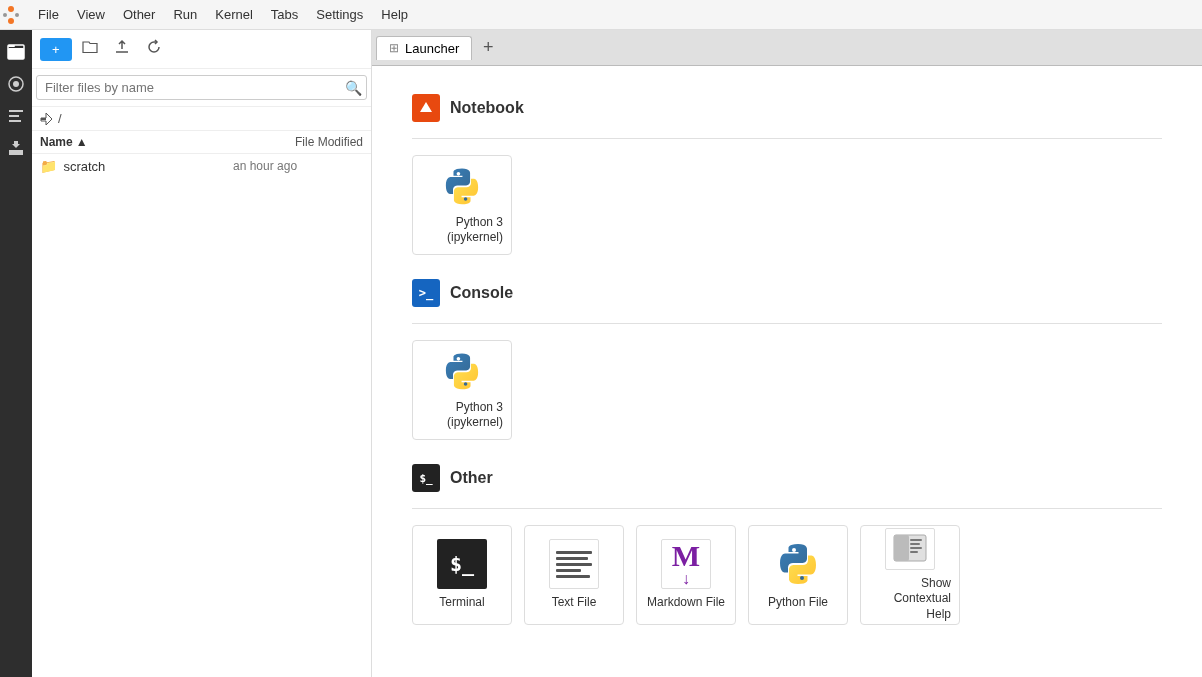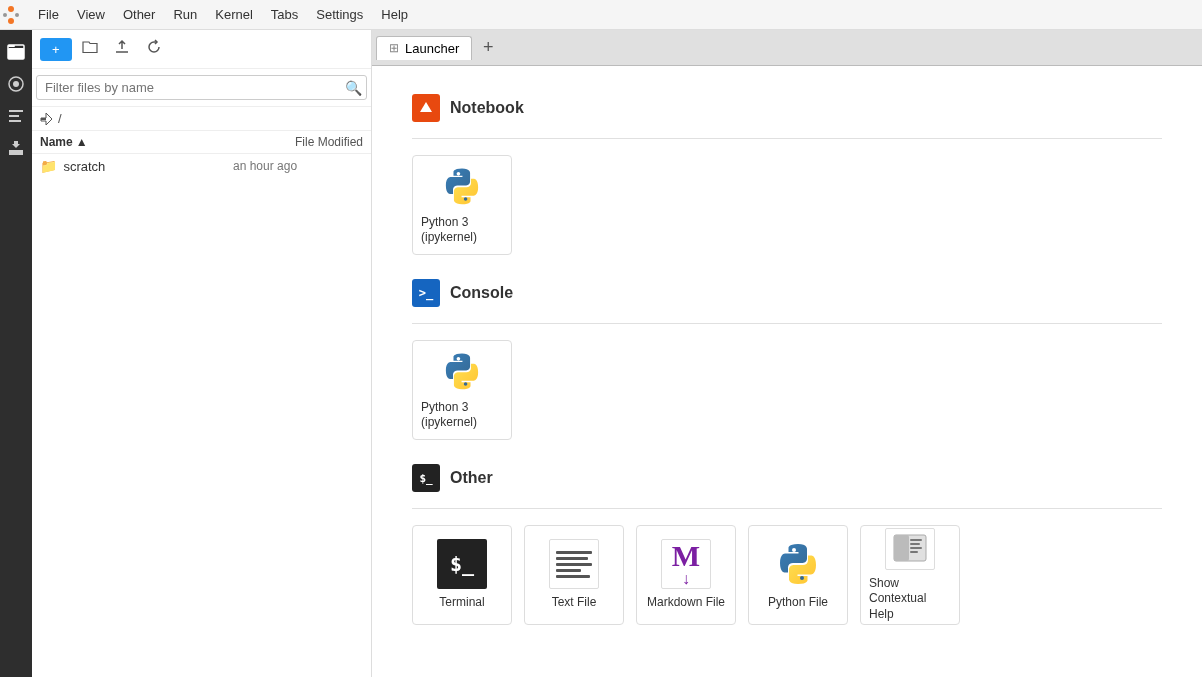--- a/index.html
+++ b/index.html
@@ -50,21 +50,21 @@
     .launcher { flex: 1; overflow-y: auto; padding: 20px 40px; background: #fff; }
     .section-header { display: flex; align-items: center; gap: 10px; margin-bottom: 16px; margin-top: 8px; }
     .section-icon { width: 28px; height: 28px; display: flex; align-items: center; justify-content: center; border-radius: 3px; font-size: 14px; font-weight: bold; }
     .section-icon.notebook { background: #e8490f; color: #fff; }
     .section-icon.console { background: #1565c0; color: #fff; font-family: monospace; font-size: 13px; }
     .section-icon.other { background: #222; color: #fff; font-family: monospace; font-size: 11px; }
     .section-title { font-size: 16px; font-weight: 600; color: #333; }
     .section-divider { border: none; border-top: 1px solid #e0e0e0; margin-bottom: 16px; }
     .launcher-cards { display: flex; flex-wrap: wrap; gap: 12px; margin-bottom: 24px; }
     .launcher-card { width: 100px; height: 100px; border: 1px solid #ddd; border-radius: 4px; display: flex; flex-direction: column; align-items: center; justify-content: center; cursor: pointer; background: #fff; padding: 8px; gap: 6px; }
-    .launcher-card-label { font-size: 12px; text-align: left; color: #333; line-height: 1.3; }
+    .launcher-card-label { font-size: 12px; text-align: right; color: #333; line-height: 1.3; }
 
     
     .python-logo { width: 50px; height: 50px; }
     .terminal-icon-box { width: 50px; height: 50px; background: #222; border-radius: 2px; display: flex; align-items: center; justify-content: center; color: #fff; font-family: monospace; font-size: 18px; font-weight: bold; }
     .text-file-icon-box { width: 50px; height: 50px; background: #fff; border: 1px solid #ddd; border-radius: 2px; display: flex; flex-direction: column; justify-content: center; padding: 6px; gap: 3px; }
     .text-line { height: 3px; background: #555; border-radius: 1px; }
     .markdown-icon-box { width: 50px; height: 50px; background: #fff; border: 1px solid #ddd; border-radius: 2px; display: flex; align-items: center; justify-content: center; }
     .contextual-icon-box { width: 50px; height: 50px; background: #fff; border: 1px solid #ddd; border-radius: 2px; display: flex; align-items: center; justify-content: center; }
   </style>
 </head>

